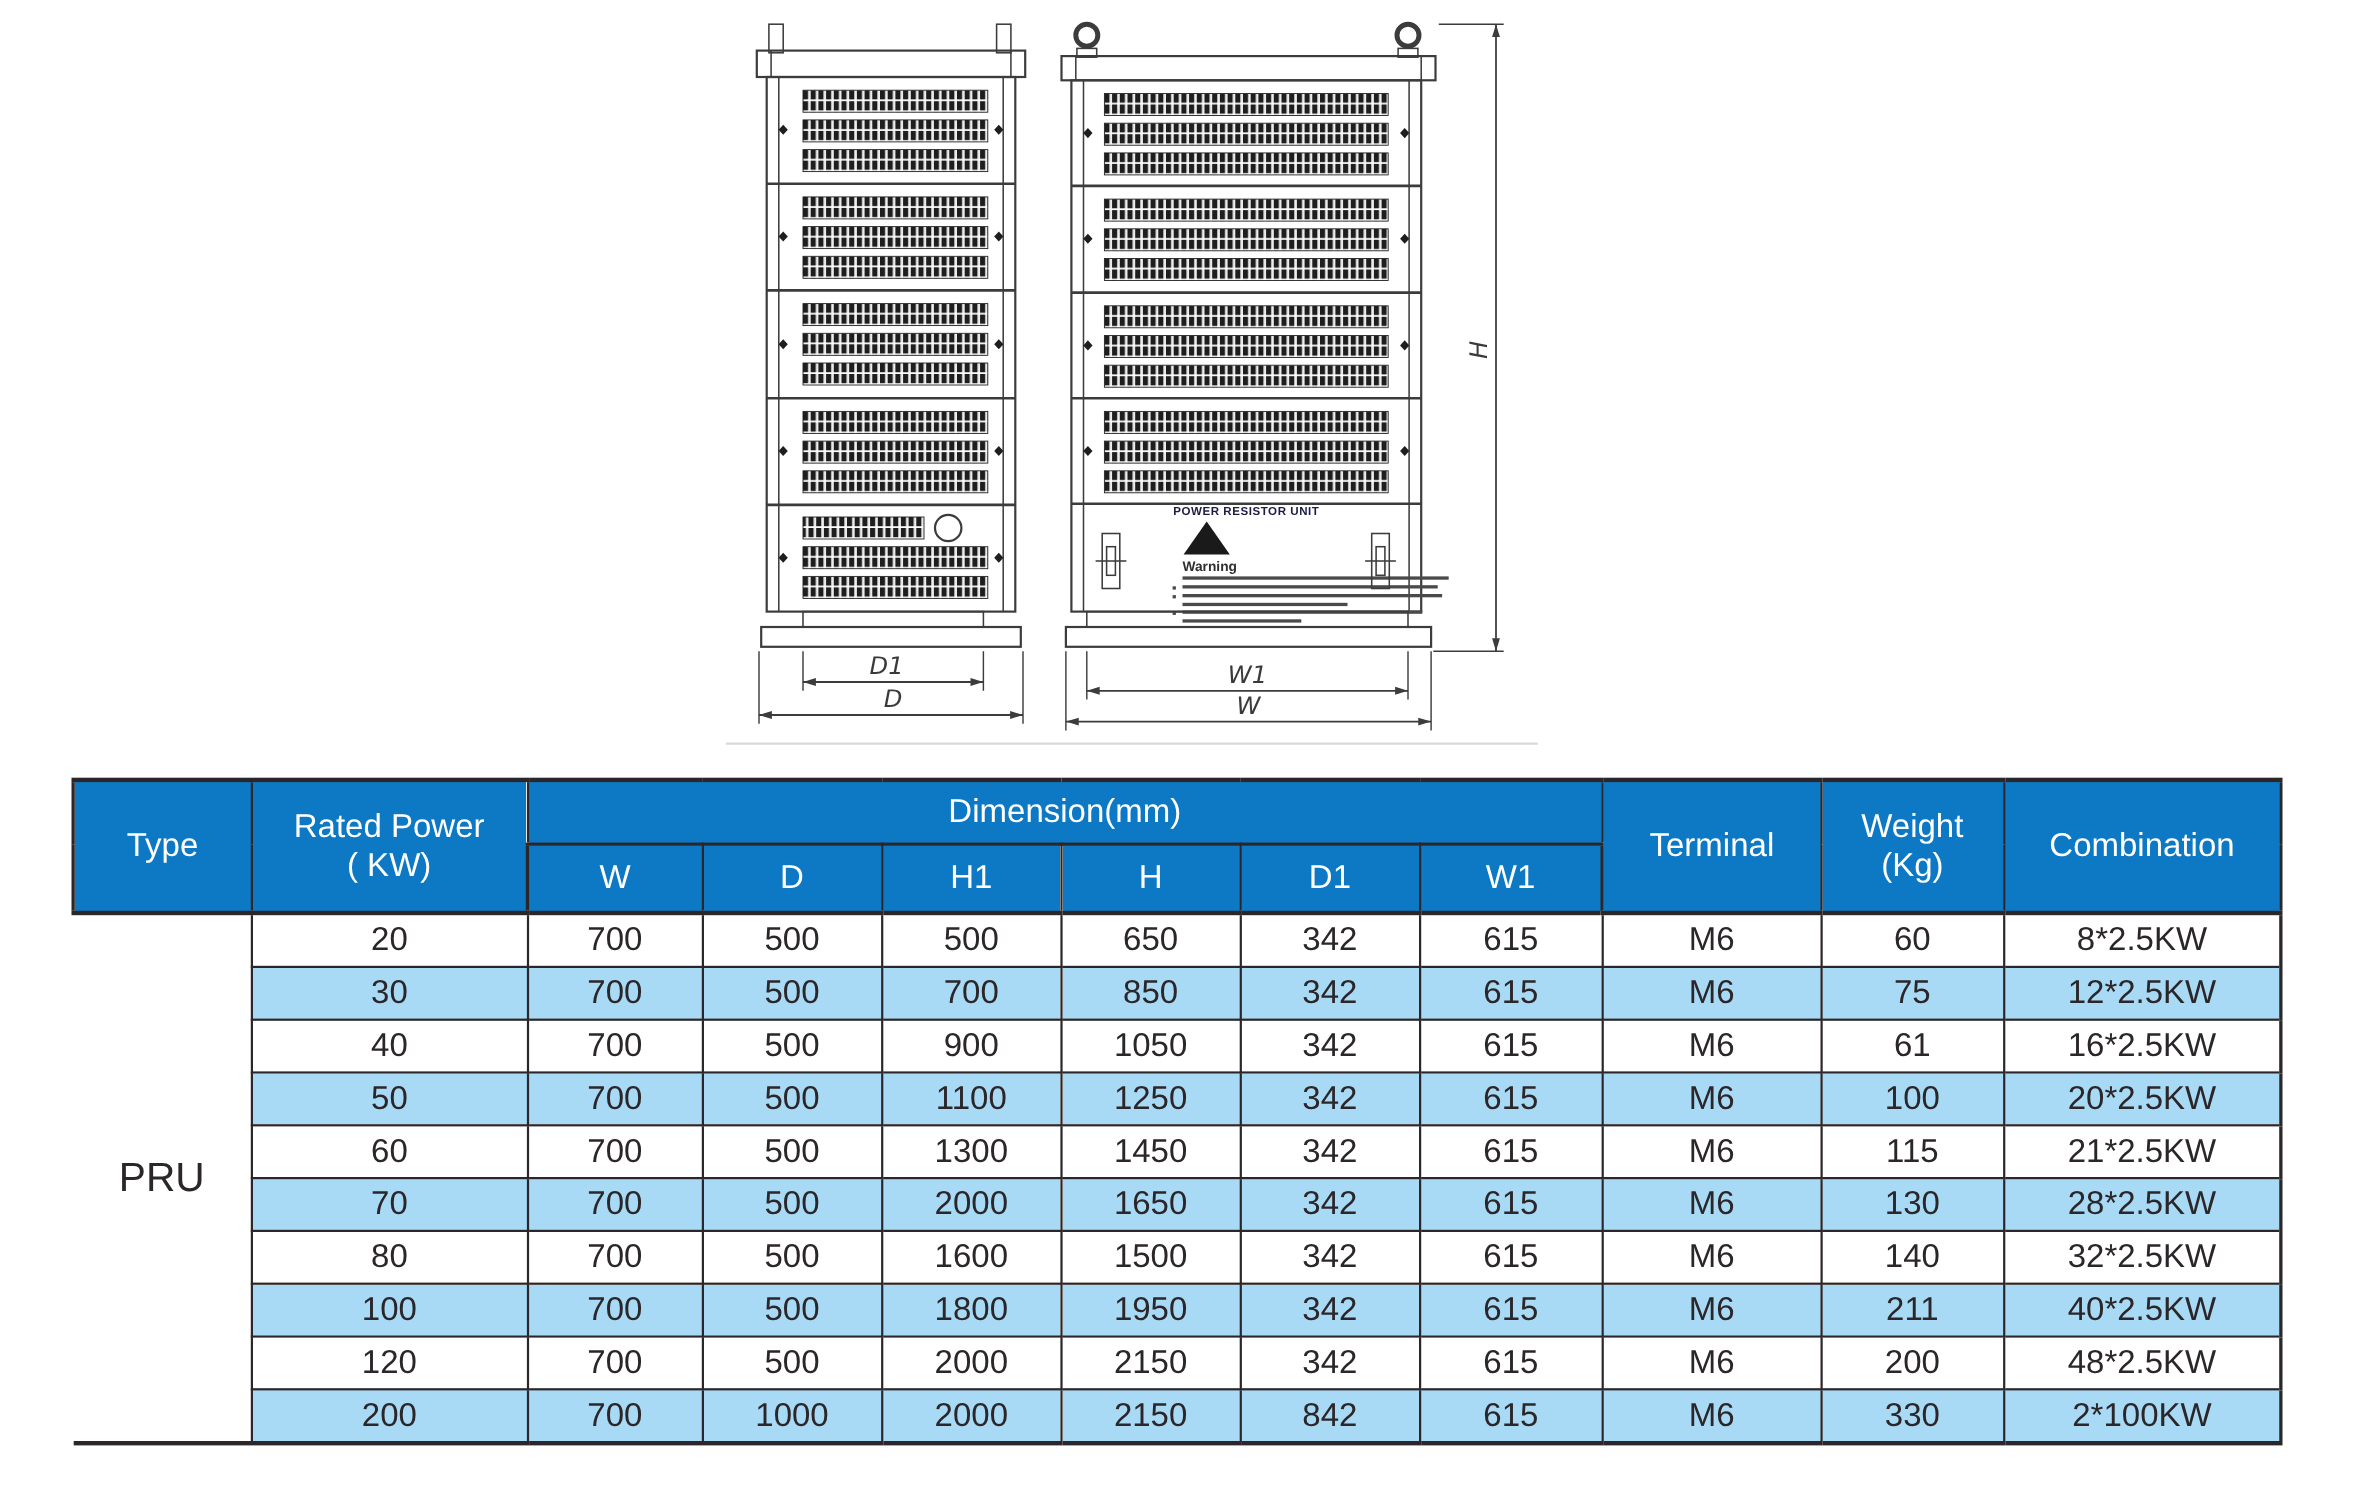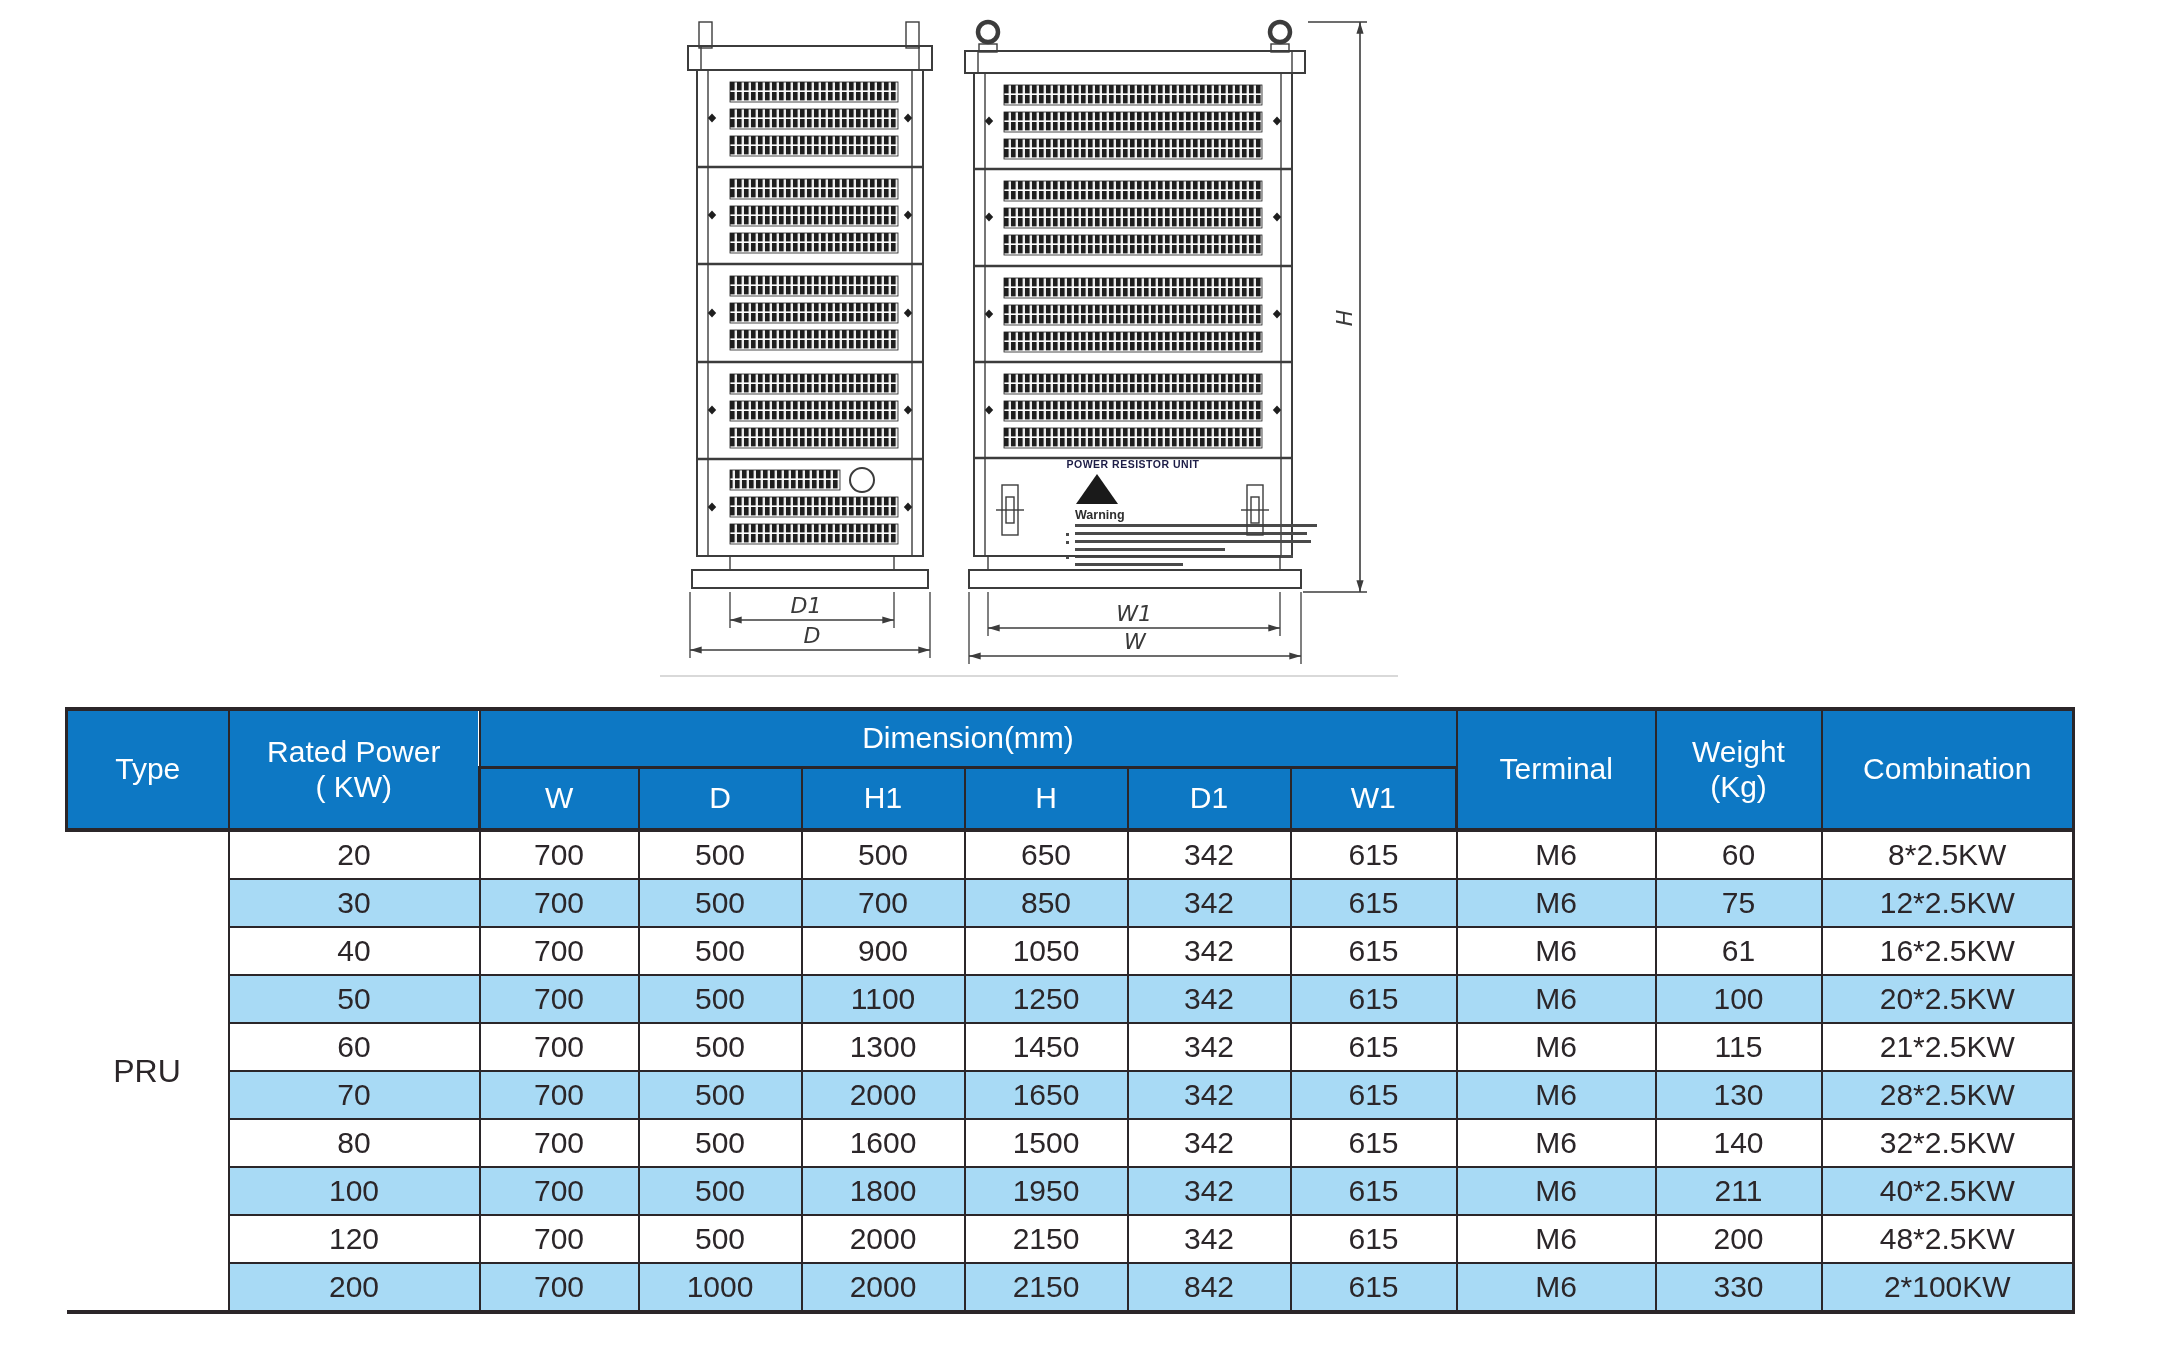--- a/index.html
+++ b/index.html
@@ -30,21 +30,21 @@
         white-space:pre-line;line-height:1.15;}
   .spec thead tr.r1 th{border-top-width:4px;height:55px;}
   .spec thead th{border-bottom-width:4px;}
   .spec thead th.dim{border-bottom-width:3px;}
   .spec thead tr.r2 th{height:59px;border-bottom-width:4px;}
   .spec thead th:first-child{border-left-width:3px;}
   .spec thead th:last-child, .spec tbody td:last-child{border-right-width:3px;}
   .spec tbody td{font-size:30px;color:#2b2629;height:46px;background:#fff;}
   .spec tbody tr:nth-child(even) td{background:var(--alt);}
   .spec tbody tr:last-child td{border-bottom-width:4px;}
-  .spec td.typecell{background:#fff !important;border-left:0;font-size:32px;border-bottom-width:4px;}
+  .spec td.typecell{background:#fff !important;border-left:0;font-size:37px;border-bottom-width:4px;}
 </style>
 </head>
 <body>
 
 <div class="page">
 
   <svg class="drawing" viewBox="0 0 2158 700" xmlns="http://www.w3.org/2000/svg">
     <defs>
       <pattern id="gr" width="7" height="10" patternUnits="userSpaceOnUse">
         <rect width="7" height="10" fill="#ececec"></rect>

